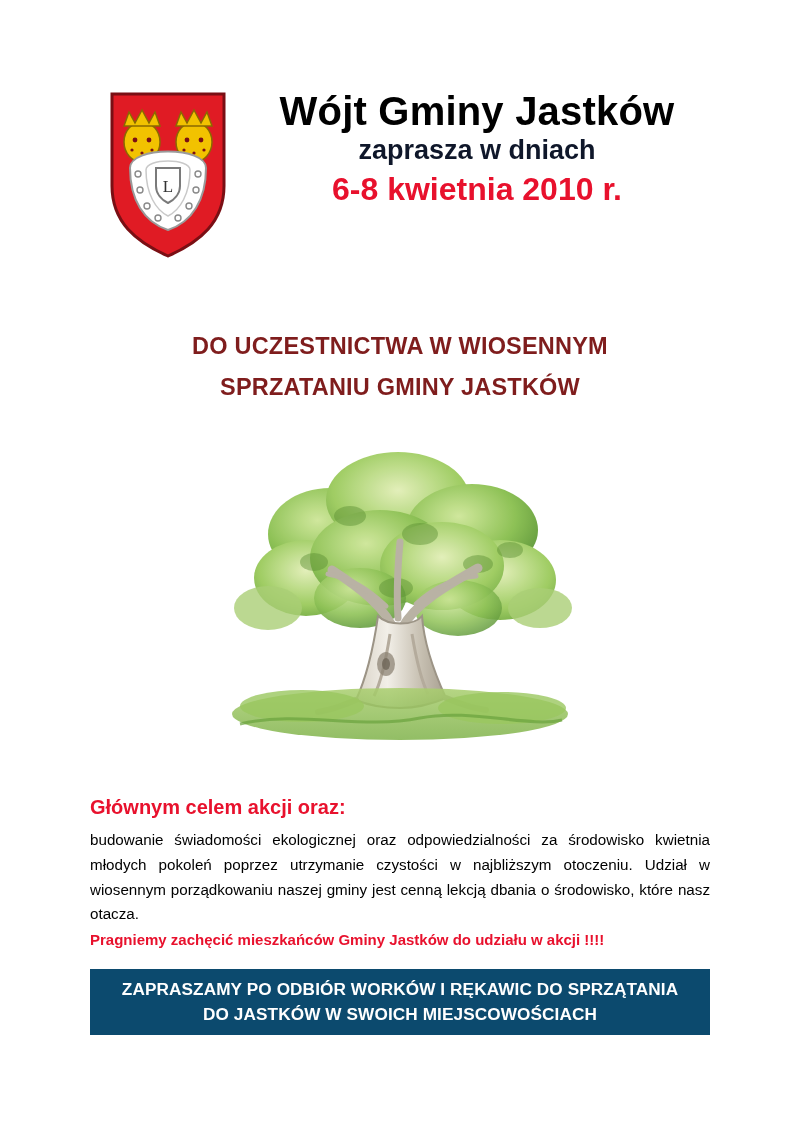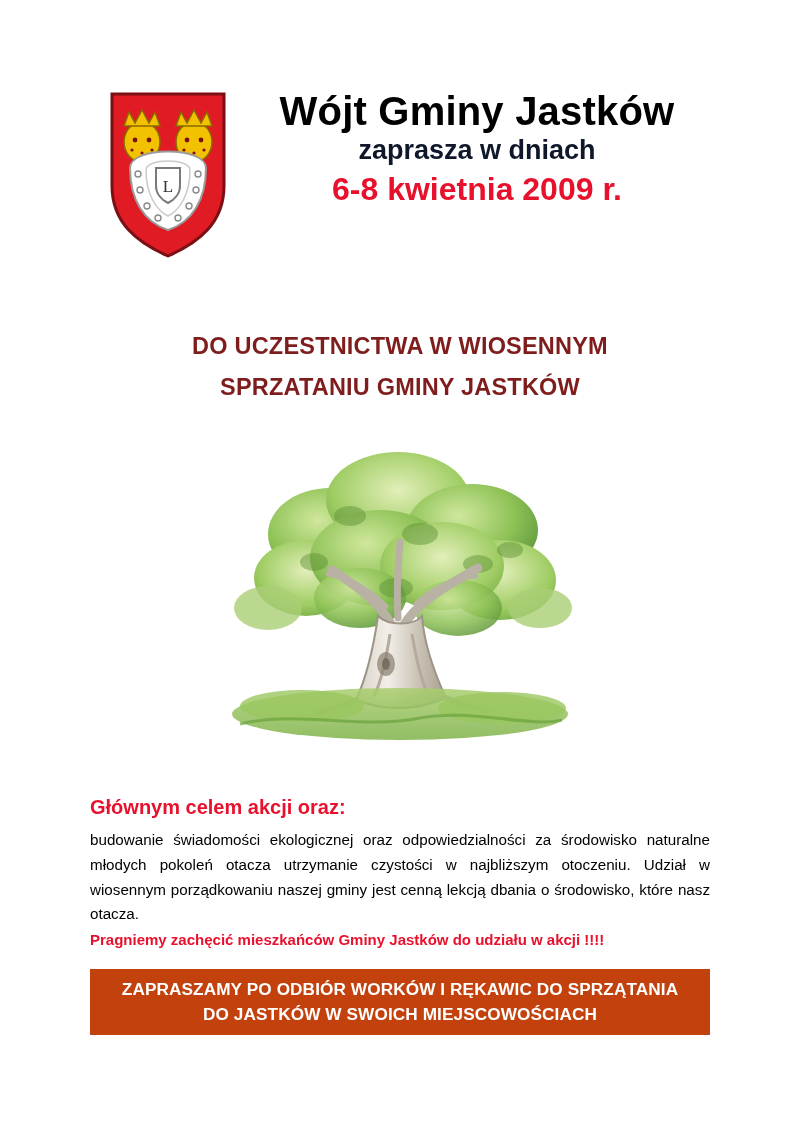--- a/index.html
+++ b/index.html
@@ -112,21 +112,21 @@
     color: #e8112d;
     font-size: 15px;
     font-weight: bold;
     line-height: 1.5;
   }
 
   
   .banner {
     margin: 18px auto 0 auto;
     width: 620px;
-    background: #c2410c;
+    background: #0c4a6e;
     color: #ffffff;
     text-align: center;
     font-weight: bold;
     font-size: 17.2px;
     line-height: 1.42;
     padding: 8px 6px 9px 6px;
     box-sizing: border-box;
     letter-spacing: 0.1px;
   }
 </style>
@@ -175,21 +175,21 @@
         <circle cx="90" cy="84" r="3" fill="#ffffff" stroke="#8a8a8a" stroke-width="1.4"></circle>
 
         <path d="M48 78 H72 V96 C72 104 66 110 60 113 C54 110 48 104 48 96 Z" fill="#ffffff" stroke="#7a7a7a" stroke-width="2"></path>
         <text x="60" y="102" text-anchor="middle" font-family="Liberation Serif, serif" font-size="17" fill="#333333">L</text>
       </svg>
     </div>
 
     <div class="header-text">
       <div class="title-main">Wójt Gminy Jastków</div>
       <div class="title-sub">zaprasza w dniach</div>
-      <div class="title-date">6-8 kwietnia 2009 r.</div>
+      <div class="title-date">6-8 kwietnia 2010 r.</div>
     </div>
   </div>
 
   <div class="blue-heading">
     <div>DO UCZESTNICTWA W WIOSENNYM</div>
     <div>SPRZATANIU GMINY JASTKÓW</div>
   </div>
 
   <div class="tree-wrap">
     <svg class="tree-img" width="380" height="310" viewBox="0 0 380 310" xmlns="http://www.w3.org/2000/svg">
@@ -260,21 +260,21 @@
 
       <ellipse cx="190" cy="276" rx="168" ry="26" fill="url(#groundG)" opacity="0.85"></ellipse>
       <ellipse cx="92" cy="268" rx="62" ry="16" fill="#9ac75f" opacity="0.8"></ellipse>
       <ellipse cx="292" cy="270" rx="64" ry="16" fill="#9ac75f" opacity="0.8"></ellipse>
       <path d="M30 286 C90 272 150 292 210 280 C260 270 320 290 352 282" stroke="#6aa33d" stroke-width="3" fill="none" opacity="0.7"></path>
     </svg>
   </div>
 
   <div class="content">
     <div class="goal-title">Głównym celem akcji oraz:</div>
-    <div class="goal-body">budowanie świadomości ekologicznej oraz odpowiedzialności za środowisko naturalne młodych pokoleń otacza utrzymanie czystości w najbliższym otoczeniu. Udział w wiosennym porządkowaniu naszej gminy jest cenną lekcją dbania o środowisko, które nasz otacza.</div>
+    <div class="goal-body">budowanie świadomości ekologicznej oraz odpowiedzialności za środowisko kwietnia młodych pokoleń poprzez utrzymanie czystości w najbliższym otoczeniu. Udział w wiosennym porządkowaniu naszej gminy jest cenną lekcją dbania o środowisko, które nasz otacza.</div>
     <div class="goal-call">Pragniemy zachęcić mieszkańców Gminy Jastków do udziału w akcji !!!!</div>
   </div>
 
   <div class="banner">
     <div>ZAPRASZAMY PO ODBIÓR WORKÓW I RĘKAWIC DO SPRZĄTANIA</div>
     <div>DO JASTKÓW W SWOICH MIEJSCOWOŚCIACH</div>
   </div>
 
 </div>
 

